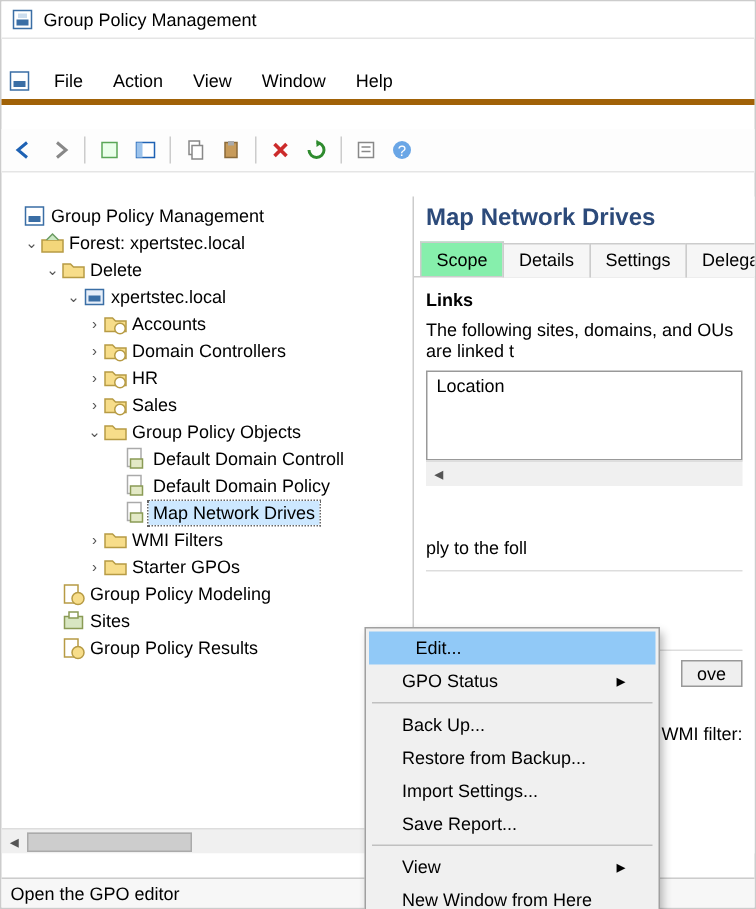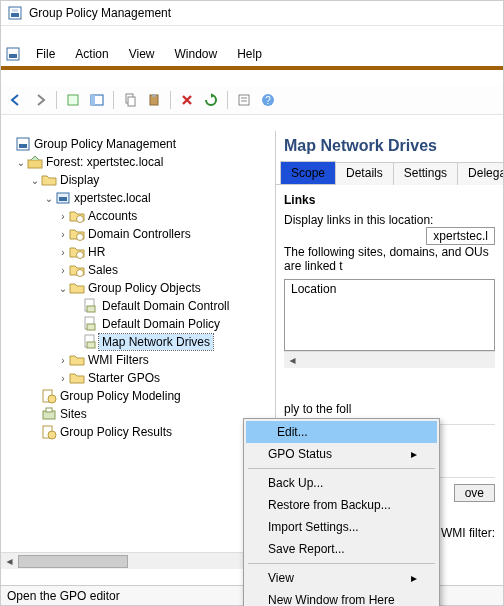--- a/index.html
+++ b/index.html
@@ -21,26 +21,26 @@
   .twisty { width: 12px; text-align: center; color: #555; font-size: 10px; cursor: default; }
   .nlabel { padding: 1px 3px; }
   .nlabel.sel { background: #cde8ff; outline: 1px dotted #666; }
   .scrollbar-h { height: 17px; background: #f0f0f0; border-top: 1px solid #ddd; display:flex; align-items:center; }
   .scrollbar-h .sbtn { width:17px; height:100%; display:flex; align-items:center; justify-content:center; color:#555; }
   .scrollbar-h .sthumb { height:13px; background:#cdcdcd; border:1px solid #aaa; }
   .right { flex: 1; display: flex; flex-direction: column; overflow: hidden; background:#fff; }
   .rtitle { font-size: 16px; font-weight: bold; color: #2c4a7a; padding: 6px 8px 6px 8px; }
   .tabs { display: flex; border-bottom: 1px solid #ccc; padding-left: 4px; }
   .tab { padding: 3px 10px 4px 10px; border: 1px solid #ccc; border-bottom: none; margin-right: -1px; background: #f6f6f6; font-size:12px; position:relative; top:1px; cursor:default; }
-  .tab.active { background: #1d4ed8; top:0; padding-top:4px; }
+  .tab.active { background: #86efac; top:0; padding-top:4px; }
   .rbody { padding: 8px; flex:1; overflow:hidden; }
   .rsub { font-weight: bold; margin-bottom: 6px; }
   .rline { margin-bottom: 6px; }
   .locbox { display:inline-block; border:1px solid #999; background:#fff; padding:1px 6px; min-width:54px; text-align:left; margin-left:4px; }
-  .locpanel { border:1px solid #999; margin-top:6px; height:72px; }
+  .locpanel { border:1px solid #999; margin-top:6px; height:60px; }
   .locpanel .hdr { padding:2px 6px; border-bottom: 0; }
   .rsmallscroll { display:flex; height:17px; border-top:1px solid #ddd; background:#f0f0f0; align-items:center; }
   .rsmallscroll .sbtn { width:17px; display:flex; align-items:center; justify-content:center; color:#555; }
   .lowerbtn { border:1px solid #999; padding:1px 10px; background:#efefef; font-size:12px; }
   .statusbar { height: 20px; border-top: 1px solid #ccc; display:flex; align-items:center; padding:0 6px; font-size:12px; background:#f7f7f7; }
   .ctxmenu { position:absolute; left:242px; top:287px; width:197px; background:#f0f0f0; border:1px solid #a0a0a0; box-shadow:2px 3px 6px rgba(0,0,0,.3); padding:2px; z-index:10; }
   .ctxmenu .citem { display:flex; align-items:center; justify-content:space-between; padding:4px 20px 4px 22px; cursor:default; font-size:12px; }
   .ctxmenu .citem:hover, .ctxmenu .citem.hov { background:#91c9f7;padding-left:31px; }
   .ctxmenu .csep { height:1px; background:#c0c0c0; margin:3px 2px; }
   
@@ -161,21 +161,21 @@
               <path d="M4 6 L8 2 L12 6" fill="#cbe8c3" stroke="#6b9b62"></path>
             </svg>
           <span class="nlabel">Forest: xpertstec.local</span>
         </div>
 
         <div class="node" style="padding-left:28px">
           <span class="twisty">⌄</span>
           <svg width="16" height="16">
               <path d="M1 4h5l2 2h7v7H1z" fill="#f7dd8a" stroke="#b79b44"></path>
             </svg>
-          <span class="nlabel">Display</span>
+          <span class="nlabel">Delete</span>
         </div>
 
         <div class="node" style="padding-left:42px">
           <span class="twisty">⌄</span>
           <svg width="16" height="16">
               <rect x="2" y="3" width="12" height="10" fill="#e6eef9" stroke="#3a6ea5"></rect>
               <rect x="4" y="7" width="8" height="4" fill="#3a6ea5"></rect>
             </svg>
           <span class="nlabel">xpertstec.local</span>
         </div>
@@ -296,24 +296,20 @@
       <div class="rtitle">Map Network Drives</div>
       <div class="tabs">
         <div class="tab active">Scope</div>
         <div class="tab">Details</div>
         <div class="tab">Settings</div>
         <div class="tab">Delegation</div>
 
       </div>
       <div class="rbody">
         <div class="rsub">Links</div>
-        <div class="rline">
-          <span>Display links in this location:</span>
-          <span class="locbox" style="float:right">xpertstec.l</span>
-        </div>
         <div class="rline" style="clear:both">The following sites, domains, and OUs are linked t</div>
         <div class="locpanel">
           <div class="hdr">Location</div>
         </div>
         <div class="rsmallscroll">
           <div class="sbtn">◂</div>
           <div style="flex:1"></div>
         </div>
 
         <div style="height:34px"></div>

